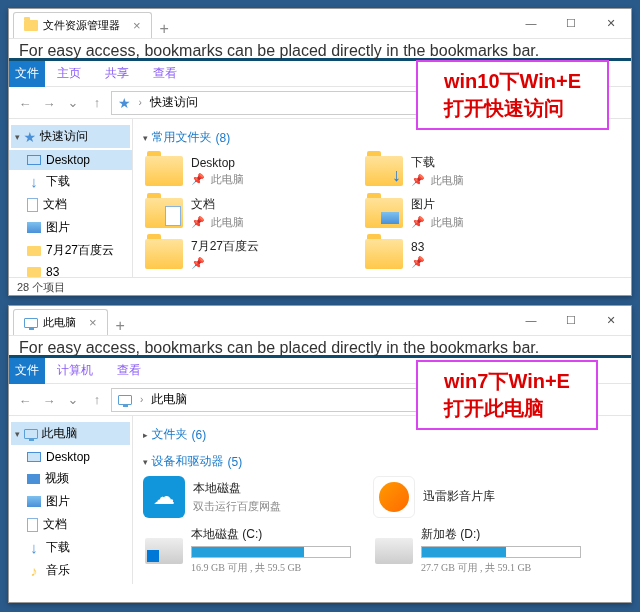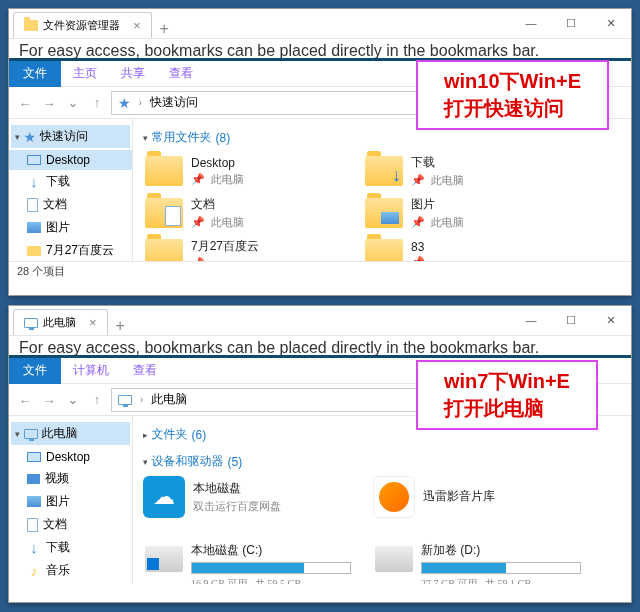--- a/index.html
+++ b/index.html
@@ -13,21 +13,21 @@
 .tab-icon::before{content:'';position:absolute;top:-3px;left:0;width:6px;height:3px;background:#ffd66e;border-radius:1px 1px 0 0;}
 .pc-icon{width:14px;height:10px;border:1px solid #5aa0d6;border-radius:1px;position:relative;}
 .pc-icon::after{content:'';position:absolute;bottom:-3px;left:4px;width:5px;height:2px;background:#5aa0d6;}
 .tab-close{color:#888;font-size:13px;margin-left:8px;cursor:pointer;}
 .new-tab{color:#888;font-size:16px;padding:0 8px;cursor:pointer;}
 .spacer{flex:1;}
 .winbtns{display:flex;}
 .winbtn{width:40px;height:30px;display:flex;align-items:center;justify-content:center;color:#555;font-size:11px;}
 .bookbar{height:22px;padding:3px 10px;font-size:16px;color:#333;border-bottom:3px solid #0c4a6e;}
 .menubar{height:26px;display:flex;align-items:center;font-size:12px;border-bottom:1px solid #e5e5e5;}
-.menu-file{background:#1979ca;color:#fff;padding:4px 14px;height:26px;display:flex;align-items:center;}
+.menu-file{background:#1979ca;color:#fff;padding:4px 6px;height:26px;display:flex;align-items:center;}
 .menu-item{padding:4px 12px;color:#8b5cf6;}
 .navbar{height:32px;display:flex;align-items:center;gap:4px;padding:0 6px;border-bottom:1px solid #e5e5e5;}
 .navbtn{width:20px;height:20px;display:flex;align-items:center;justify-content:center;color:#888;font-size:13px;}
 .addr{flex:0 0 auto;display:flex;align-items:center;gap:6px;border:1px solid #ccc;height:24px;padding:0 6px;font-size:12px;width:420px;}
 .star{color:#4a90d9;font-size:14px;}
 .chev{color:#888;font-size:10px;margin:0 2px;}
 .body{display:flex;height:calc(100% - 128px);}
 .w2 .body{height:calc(100% - 128px);}
 .sidebar{width:124px;border-right:1px solid #e5e5e5;overflow:hidden;font-size:12px;padding-top:4px;}
 .side-hdr{display:flex;align-items:center;gap:4px;padding:3px 4px;background:#cce4f7;margin:2px;}
@@ -45,30 +45,30 @@
 .folder-doc::after{content:'';position:absolute;right:2px;bottom:2px;width:14px;height:18px;background:#fff;border:1px solid #89b4e0;}
 .folder-pic::after{content:'';position:absolute;right:4px;bottom:4px;width:18px;height:12px;background:linear-gradient(#7ec0ee,#4a90d9);}
 .item-txt{display:flex;flex-direction:column;gap:2px;}
 .item-name{color:#222;}
 .item-sub{color:#888;font-size:11px;display:flex;align-items:center;gap:6px;}
 .pin{color:#888;font-size:11px;}
 .drive{display:flex;align-items:center;gap:8px;width:210px;padding:2px;}
 .drive-icon{width:38px;height:26px;background:linear-gradient(#eee,#ccc);border-radius:2px;position:relative;flex-shrink:0;}
 .drive-logo{position:absolute;left:2px;bottom:2px;width:12px;height:12px;}
 .drv-win{background:#0078d7;}
-.drive-txt{flex:1;margin-top:16px;}
+.drive-txt{flex:1;}
 .drive-bar{height:12px;border:1px solid #bbb;margin:3px 0;position:relative;background:#fff;}
 .drive-fill{height:100%;background:#26a0da;}
 .drive-info{font-size:10px;color:#888;font-family:Liberation Serif, serif;}
 .app-item{display:flex;align-items:center;gap:8px;width:210px;}
 .app-icon{width:42px;height:42px;border-radius:6px;display:flex;align-items:center;justify-content:center;color:#fff;font-size:22px;flex-shrink:0;}
 .baidu{background:#1296db;}
 .xunlei{background:#fff;border:1px solid #eee;}
 .xunlei-inner{width:30px;height:30px;border-radius:50%;background:linear-gradient(135deg,#ff9a00,#ff6a00);}
-.status{position:absolute;bottom:0;left:0;right:0;height:34px;border-top:1px solid #e5e5e5;font-size:11px;color:#444;padding:2px 8px;background:#fff;}
+.status{position:absolute;bottom:0;left:0;right:0;height:18px;border-top:1px solid #e5e5e5;font-size:11px;color:#444;padding:2px 8px;background:#fff;}
 .annot{position:absolute;border:2px solid #d946ef;background:#fff;padding:6px 26px;font-size:20px;color:#d00;font-weight:bold;line-height:1.35;z-index:10;}
 .a1{left:416px;top:60px;}
 .a2{left:416px;top:360px;}
 .ico{width:14px;height:14px;display:inline-flex;align-items:center;justify-content:center;flex-shrink:0;}
 .i-desktop{width:14px;height:10px;border:1.5px solid #4a90d9;background:#cce4f7;}
 .i-dl{color:#4a90d9;font-size:15px;font-weight:bold;}
 .i-doc{width:11px;height:14px;border:1px solid #89b4e0;background:#fff;}
 .i-pic{width:14px;height:11px;background:linear-gradient(#7ec0ee,#4a90d9);}
 .i-fold{width:14px;height:10px;background:#ffd66e;border-radius:1px;}
 .i-music{color:#ffc84a;font-size:14px;}

